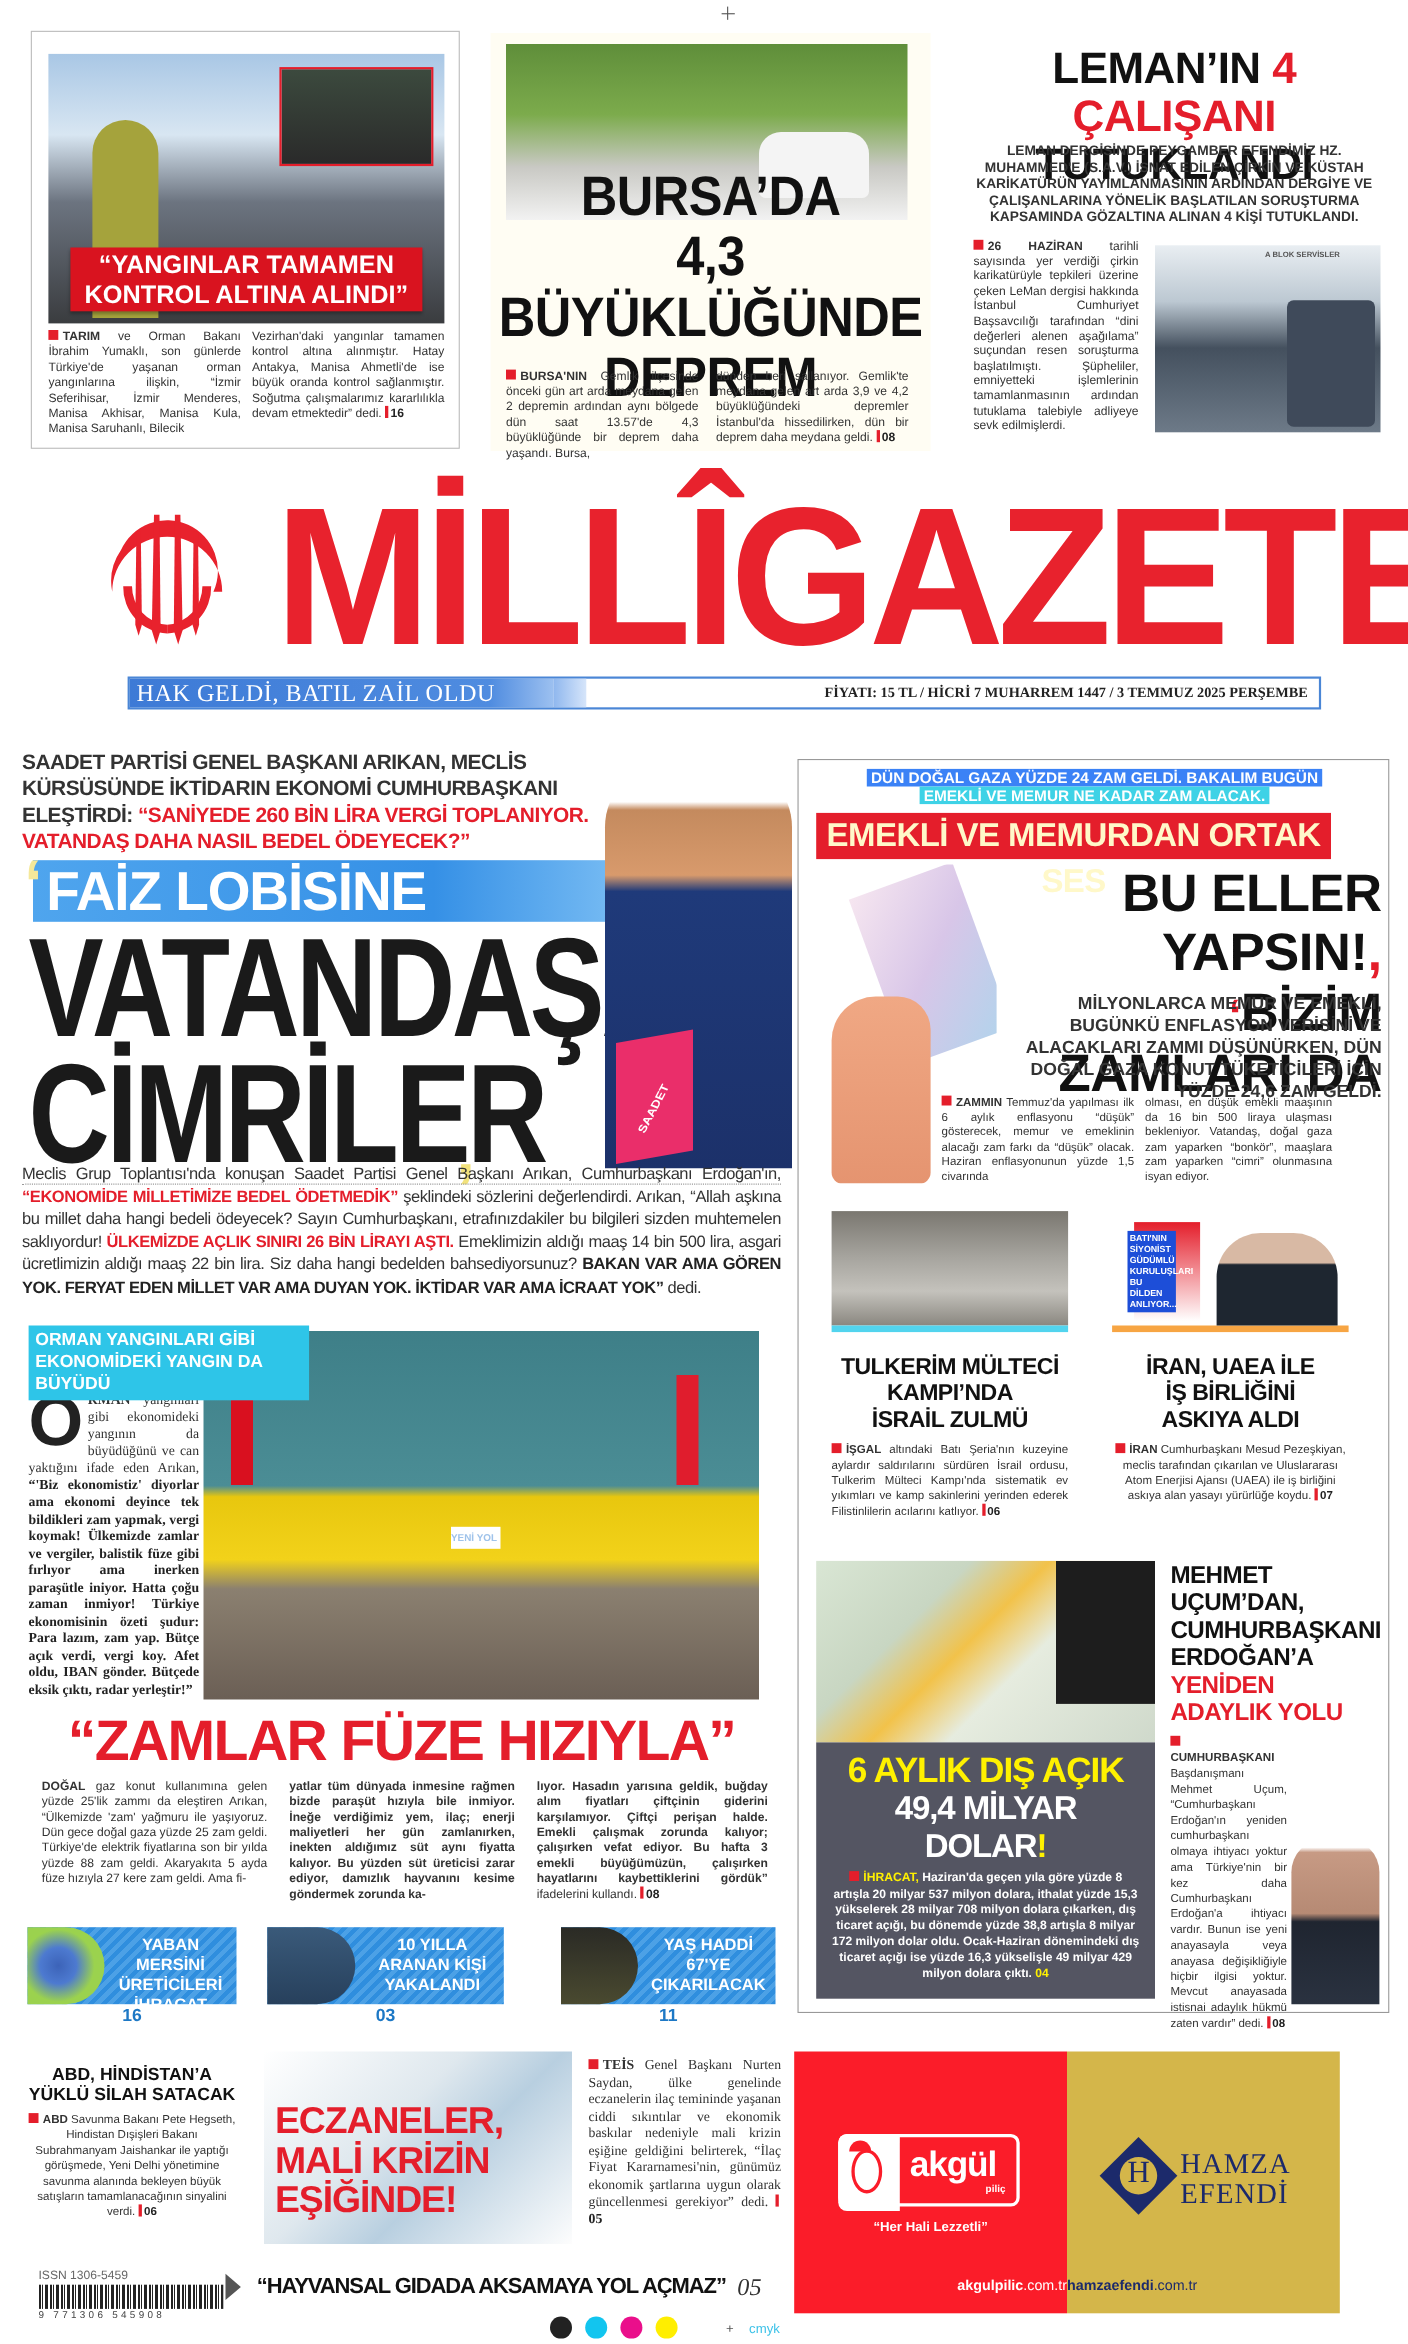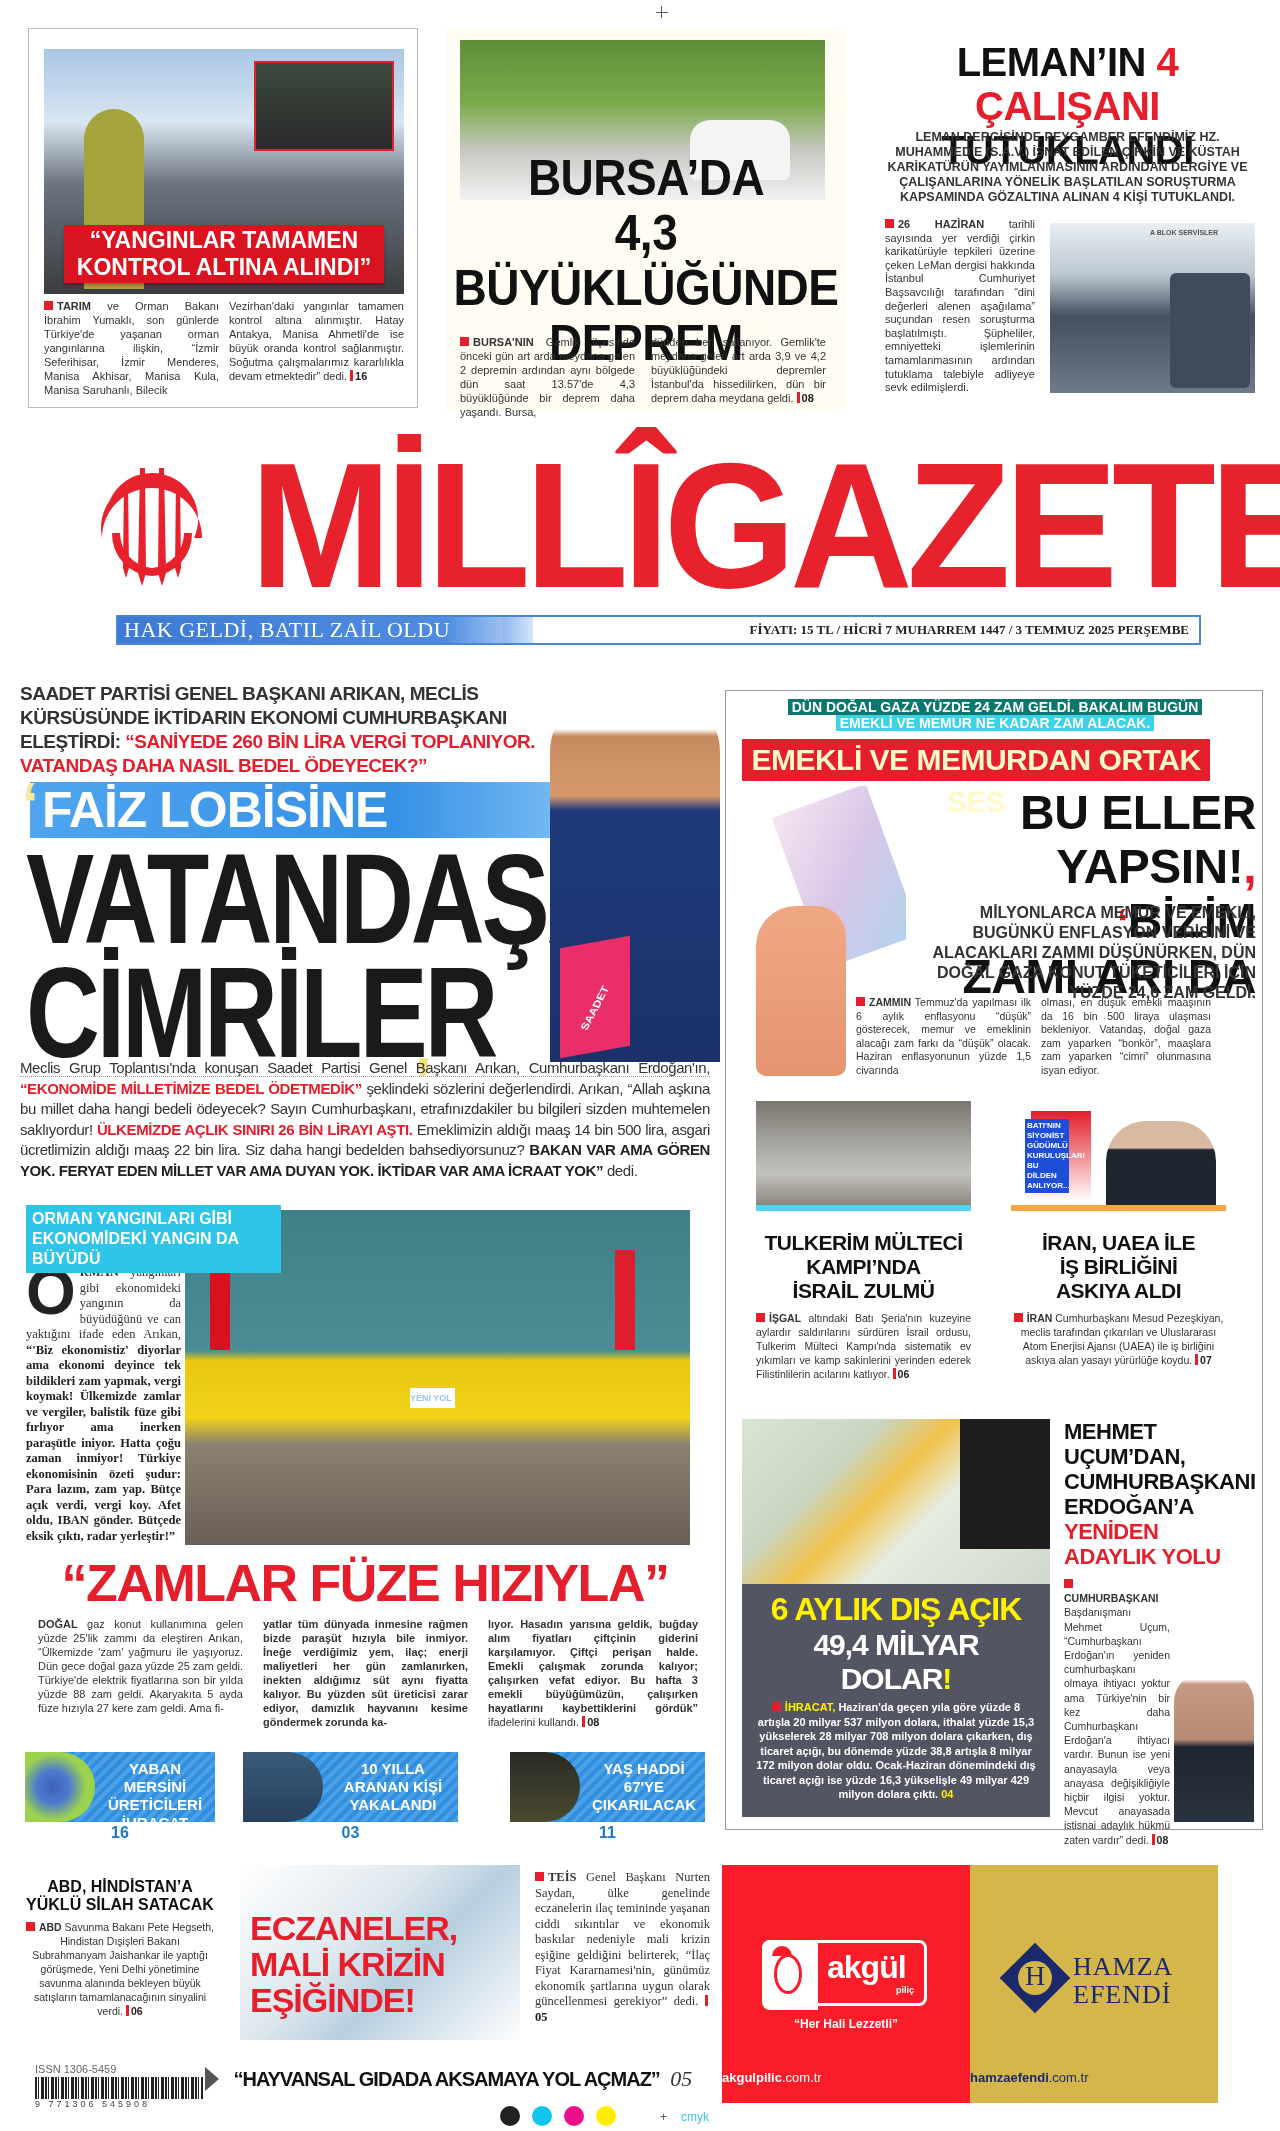--- a/index.html
+++ b/index.html
@@ -222,21 +222,21 @@
 <div class="abs" style="left:500px;top:2106px">
   <span class="dot" style="background:#222"></span><span class="dot" style="background:#12c5ef"></span><span class="dot" style="background:#ea0f8b"></span><span class="dot" style="background:#ffee00"></span>
 </div>
 <div class="abs" style="left:660px;top:2110px;font-size:12px">
   <span style="color:#555;margin-right:14px">+</span><span style="color:#3cc2e8">cmyk</span>
 </div>
 
 <div id="rightbox" class="abs">
 
   <div class="abs" style="left:0;top:8px;width:538px;text-align:center;font-weight:bold;font-size:14px;line-height:16px;color:#fff">
-    <span style="background:#0f766e;padding:0 4px">DÜN DOĞAL GAZA YÜZDE 24 ZAM GELDİ. BAKALIM BUGÜN</span><br>
+    <span style="background:#3b82f6;padding:0 4px">DÜN DOĞAL GAZA YÜZDE 24 ZAM GELDİ. BAKALIM BUGÜN</span><br>
     <span style="background:#3ed2e6;padding:0 4px">EMEKLİ VE MEMUR NE KADAR ZAM ALACAK.</span>
   </div>
   <div class="abs" style="left:16px;top:48px;width:468px;height:42px;background:#e41e2b;color:#fff8c9;text-align:center;font-size:30px;line-height:42px;font-weight:bold;letter-spacing:-0.5px">EMEKLİ VE MEMURDAN ORTAK SES</div>
 
   <div class="photo" style="left:20px;top:95px;width:160px;height:290px">
     <div style="position:absolute;left:50px;top:10px;width:100px;height:160px;background:linear-gradient(135deg,#f6e6f0,#d8c6e8 50%,#b0d4ec);transform:rotate(-20deg)"></div>
     <div style="position:absolute;left:10px;top:120px;width:90px;height:170px;background:linear-gradient(180deg,#f0a884,#e59470);border-radius:40px 30px 10px 10px"></div>
   </div>
   <div class="abs cond" style="left:185px;top:95px;width:345px;text-align:right;font-size:48px;line-height:54px;color:#111">
     <div><span>BU ELLER YAPSIN!</span><span class="red">,</span></div>
@@ -311,21 +311,21 @@
 <div class="abs ad-red" style="left:722px;top:1865px;width:248px;height:238px">
   <div class="abs" style="left:40px;top:75px;width:165px;height:66px;border:3px solid #fff;border-radius:8px">
     <div style="position:absolute;left:-3px;top:-3px;width:56px;height:70px;background:#fff;border-radius:8px 0 0 8px">
       <div style="position:absolute;left:12px;top:14px;width:28px;height:40px;border:3px solid #fb1c29;border-radius:50%"></div>
       <div style="position:absolute;left:10px;top:6px;width:20px;height:10px;background:#fb1c29;border-radius:10px 10px 0 0"></div>
     </div>
     <div style="position:absolute;left:62px;top:6px;color:#fff;font-weight:bold;font-size:32px;letter-spacing:-1px">akgül</div>
     <div style="position:absolute;right:10px;top:42px;color:#fff;font-weight:bold;font-size:9px">piliç</div>
   </div>
   <div style="position:absolute;left:0;top:152px;width:248px;text-align:center;color:#fff;font-weight:bold;font-size:12px">“Her Hali Lezzetli”</div>
-  <div style="position:absolute;left:0;top:205px;width:248px;text-align:left;color:#fff;font-size:13px"><b>akgulpilic</b><span>.com.tr</span></div>
+  <div style="position:absolute;left:0;top:205px;width:248px;text-align:right;color:#fff;font-size:13px"><b>akgulpilic</b><span>.com.tr</span></div>
 </div>
 <div class="abs ad-gold" style="left:970px;top:1865px;width:248px;height:238px">
   <div class="abs" style="left:40px;top:88px;width:50px;height:50px;background:#1c2a6b;transform:rotate(45deg)">
     <div style="position:absolute;left:8px;top:8px;width:34px;height:34px;background:#d4b64a;border-radius:50%"></div>
   </div>
   <div style="position:absolute;left:55px;top:95px;color:#1c2a6b;font-family:'Liberation Serif',serif;font-size:28px">H</div>
   <div style="position:absolute;left:103px;top:88px;color:#1c2a6b;font-family:'Liberation Serif',serif;font-size:26px;line-height:28px;letter-spacing:1px">
     <div>HAMZA</div>
     <div>EFENDİ</div>
   </div>

